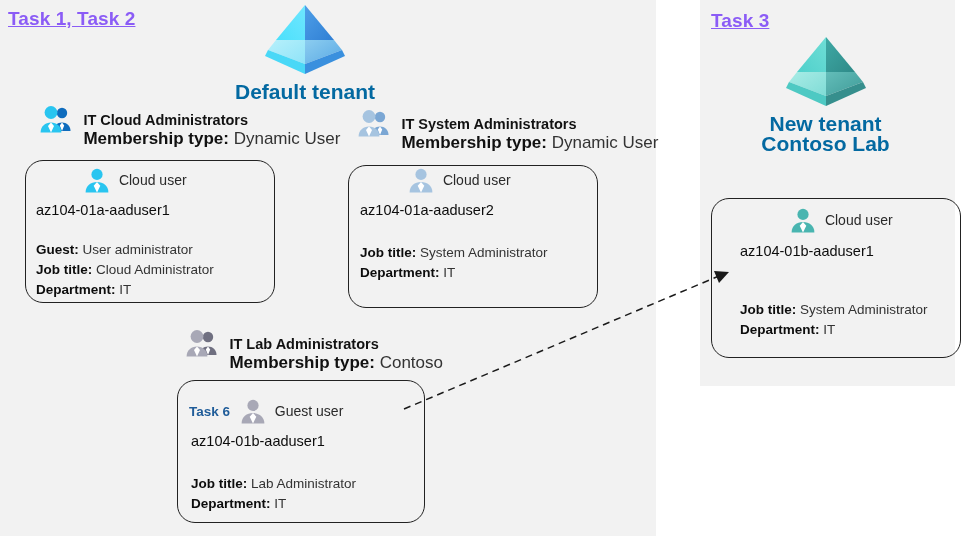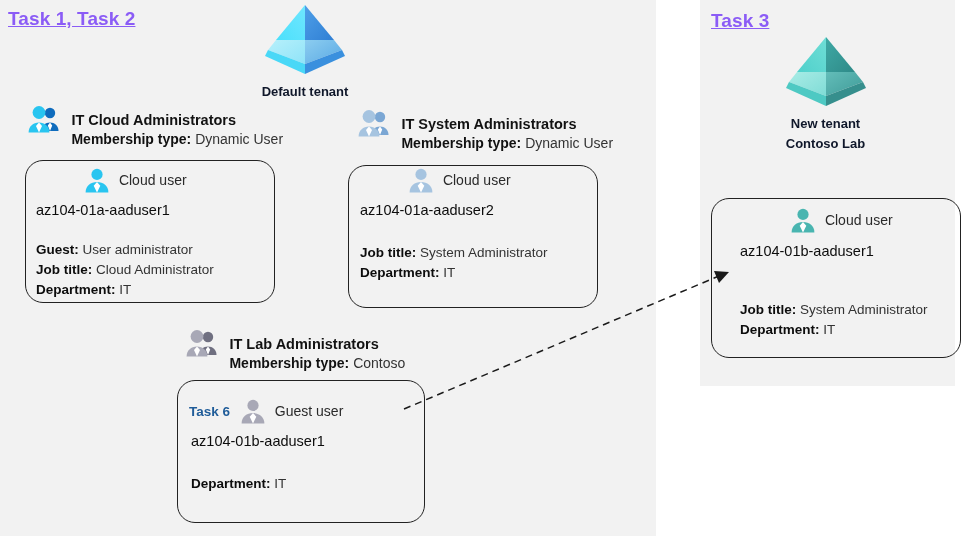--- a/index.html
+++ b/index.html
@@ -10,39 +10,39 @@
   .panel{position:absolute;background:#f2f2f2;}
   #panel-left{left:0;top:0;width:656px;height:536px;}
   #panel-right{left:700px;top:0;width:255px;height:386px;}
 
   .task-label{position:absolute;color:#8b5cf6;font-weight:bold;font-size:19px;
               letter-spacing:.1px;white-space:nowrap;text-decoration:underline;}
   #task12{left:8px;top:8px;}
   #task3{left:711px;top:10px;}
 
   .tenant{position:absolute;text-align:center;}
-  .tenant-name{font-weight:bold;font-size:13px;color:#0f172a;line-height:20px;
+  .tenant-name{font-weight:bold;font-size:21px;color:#0369a1;line-height:20px;
                white-space:pre-line;}
   #tenant-default{left:205px;top:2px;width:200px;}
   #tenant-new{left:723px;top:34px;width:205px;}
 
   .card{position:absolute;border:1.4px solid #222;border-radius:18px;
         background:transparent;box-sizing:border-box;}
   #card-1{left:25px;top:160px;width:250px;height:143px;}
   #card-2{left:348px;top:165px;width:250px;height:143px;}
   #card-3{left:177px;top:380px;width:248px;height:143px;}
   #card-4{left:711px;top:198px;width:250px;height:160px;}
 
   .grp{position:absolute;white-space:nowrap;}
-  #grp-1{left:28px;top:104px;}
+  #grp-1{left:40px;top:104px;}
   #grp-2{left:358px;top:108px;}
   #grp-3{left:186px;top:328px;}
   .grp-rows{display:inline-block;vertical-align:middle;margin-left:5px;}
   .grp-title{font-weight:bold;font-size:14.5px;color:#121212;line-height:18px;}
-  .grp-meta{font-size:14px;color:#333;line-height:20px;}
+  .grp-meta{font-size:17px;color:#333;line-height:20px;}
   .grp-meta b{color:#111;}
 
   .card-head{position:absolute;white-space:nowrap;font-size:14px;color:#2a2a2a;}
   .card-title{position:absolute;font-weight:normal;font-size:14.5px;color:#0d0d0d;
               white-space:nowrap;}
   .card-attrs{position:absolute;font-size:13.5px;line-height:20px;color:#333;
               white-space:nowrap;}
   .card-attrs b{color:#0d0d0d;}
   .inline-task{color:#1f5c99;font-weight:bold;font-size:13.5px;margin-right:6px;
                vertical-align:middle;}
@@ -227,20 +227,24 @@
   <svg class="uicon" width="26" height="26" viewBox="0 0 26 26">
     <circle cx="13" cy="7.4" r="5.6" fill="#a8a8b6"></circle>
     <path d="M1.6 25.5c0-6.4 5.1-10.4 11.4-10.4s11.4 4 11.4 10.4z" fill="#a8a8b6"></path>
     <path d="M13 15.1l-3.3 3.6 3.3 6.8 3.3-6.8z" fill="#ffffff"></path>
   </svg>
   <span class="ulabel">Guest user</span>
 </div>
 <div class="card-title" style="left:191px;top:433px;">az104-01b-aaduser1</div>
 <div class="card-attrs" style="left:191px;top:474px;">
   <div>
+    <b>Job title:</b>
+    <span>Lab Administrator</span>
+  </div>
+  <div>
     <b>Department:</b>
     <span>IT</span>
   </div>
 </div>
 
 <div class="card" id="card-4"></div>
 <div class="card-head" style="left:790px;top:207px;">
   <svg class="uicon" width="26" height="26" viewBox="0 0 26 26">
     <circle cx="13" cy="7.4" r="5.6" fill="#49b5b0"></circle>
     <path d="M1.6 25.5c0-6.4 5.1-10.4 11.4-10.4s11.4 4 11.4 10.4z" fill="#49b5b0"></path>

